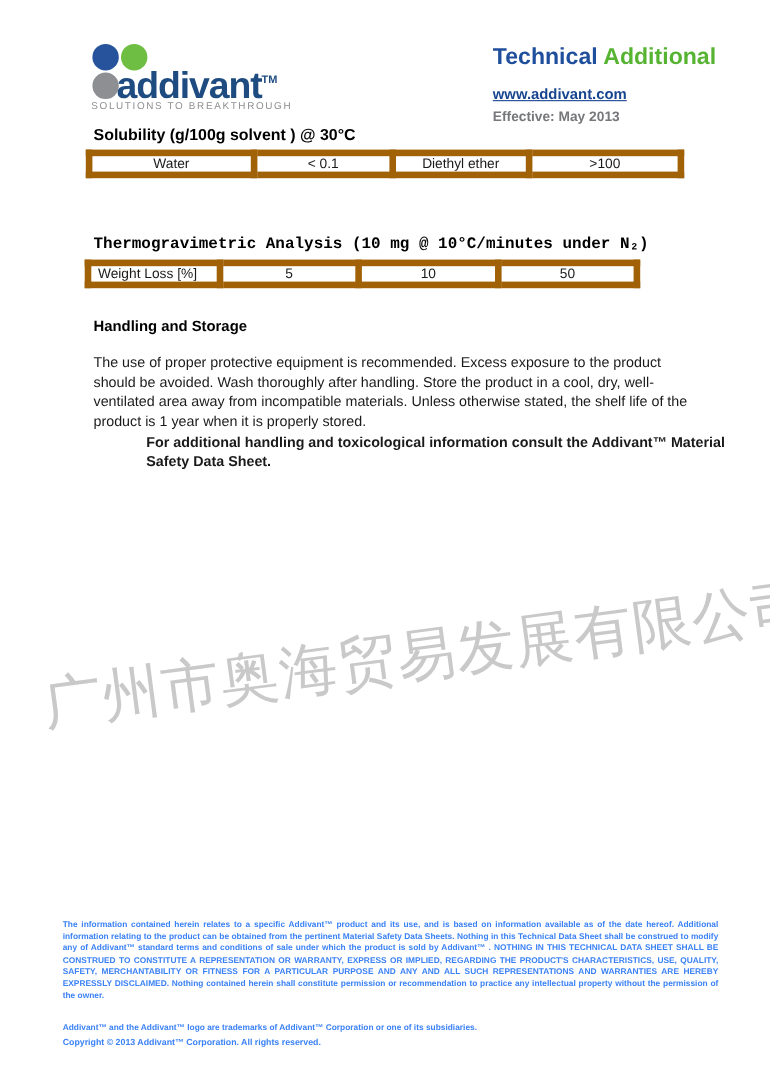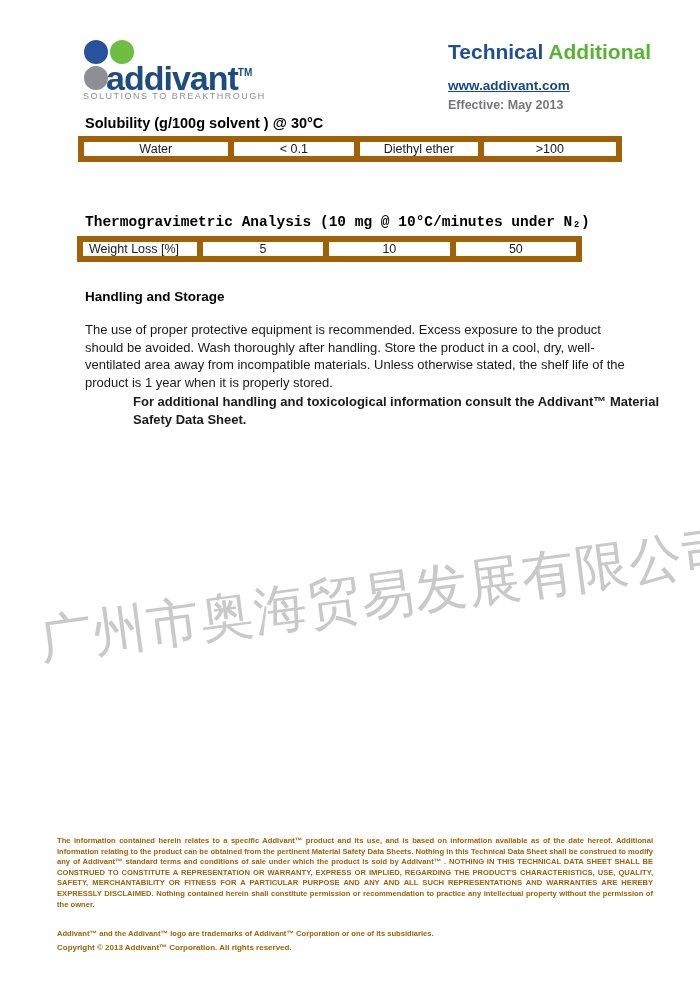--- a/index.html
+++ b/index.html
@@ -64,21 +64,21 @@
   }
 
   
   .watermark {
     left:40px; top:606px; font-size:53px; color:#C9C9C9; letter-spacing:1px;
     white-space:nowrap; transform:rotate(-7.5deg); transform-origin:0 50%;
     font-family:"Liberation Sans", sans-serif; pointer-events:none;
   }
 
   
-  .footer { left:57px; top:836px; width:596px; color:#a16207; font-weight:bold; }
+  .footer { left:57px; top:836px; width:596px; color:#3b82f6; font-weight:bold; }
   .disclaimer { font-size:7.6px; line-height:10.6px; text-align:justify; }
   .trademark-line { font-size:7.6px; line-height:12px; margin-top:18px; }
   .copyright-line { font-size:8px;   line-height:12px; margin-top:2px; }
 </style>
 </head>
 <body>
 
 <div>
   <span class="dot dot-blue"></span>
   <span class="dot dot-green"></span>

